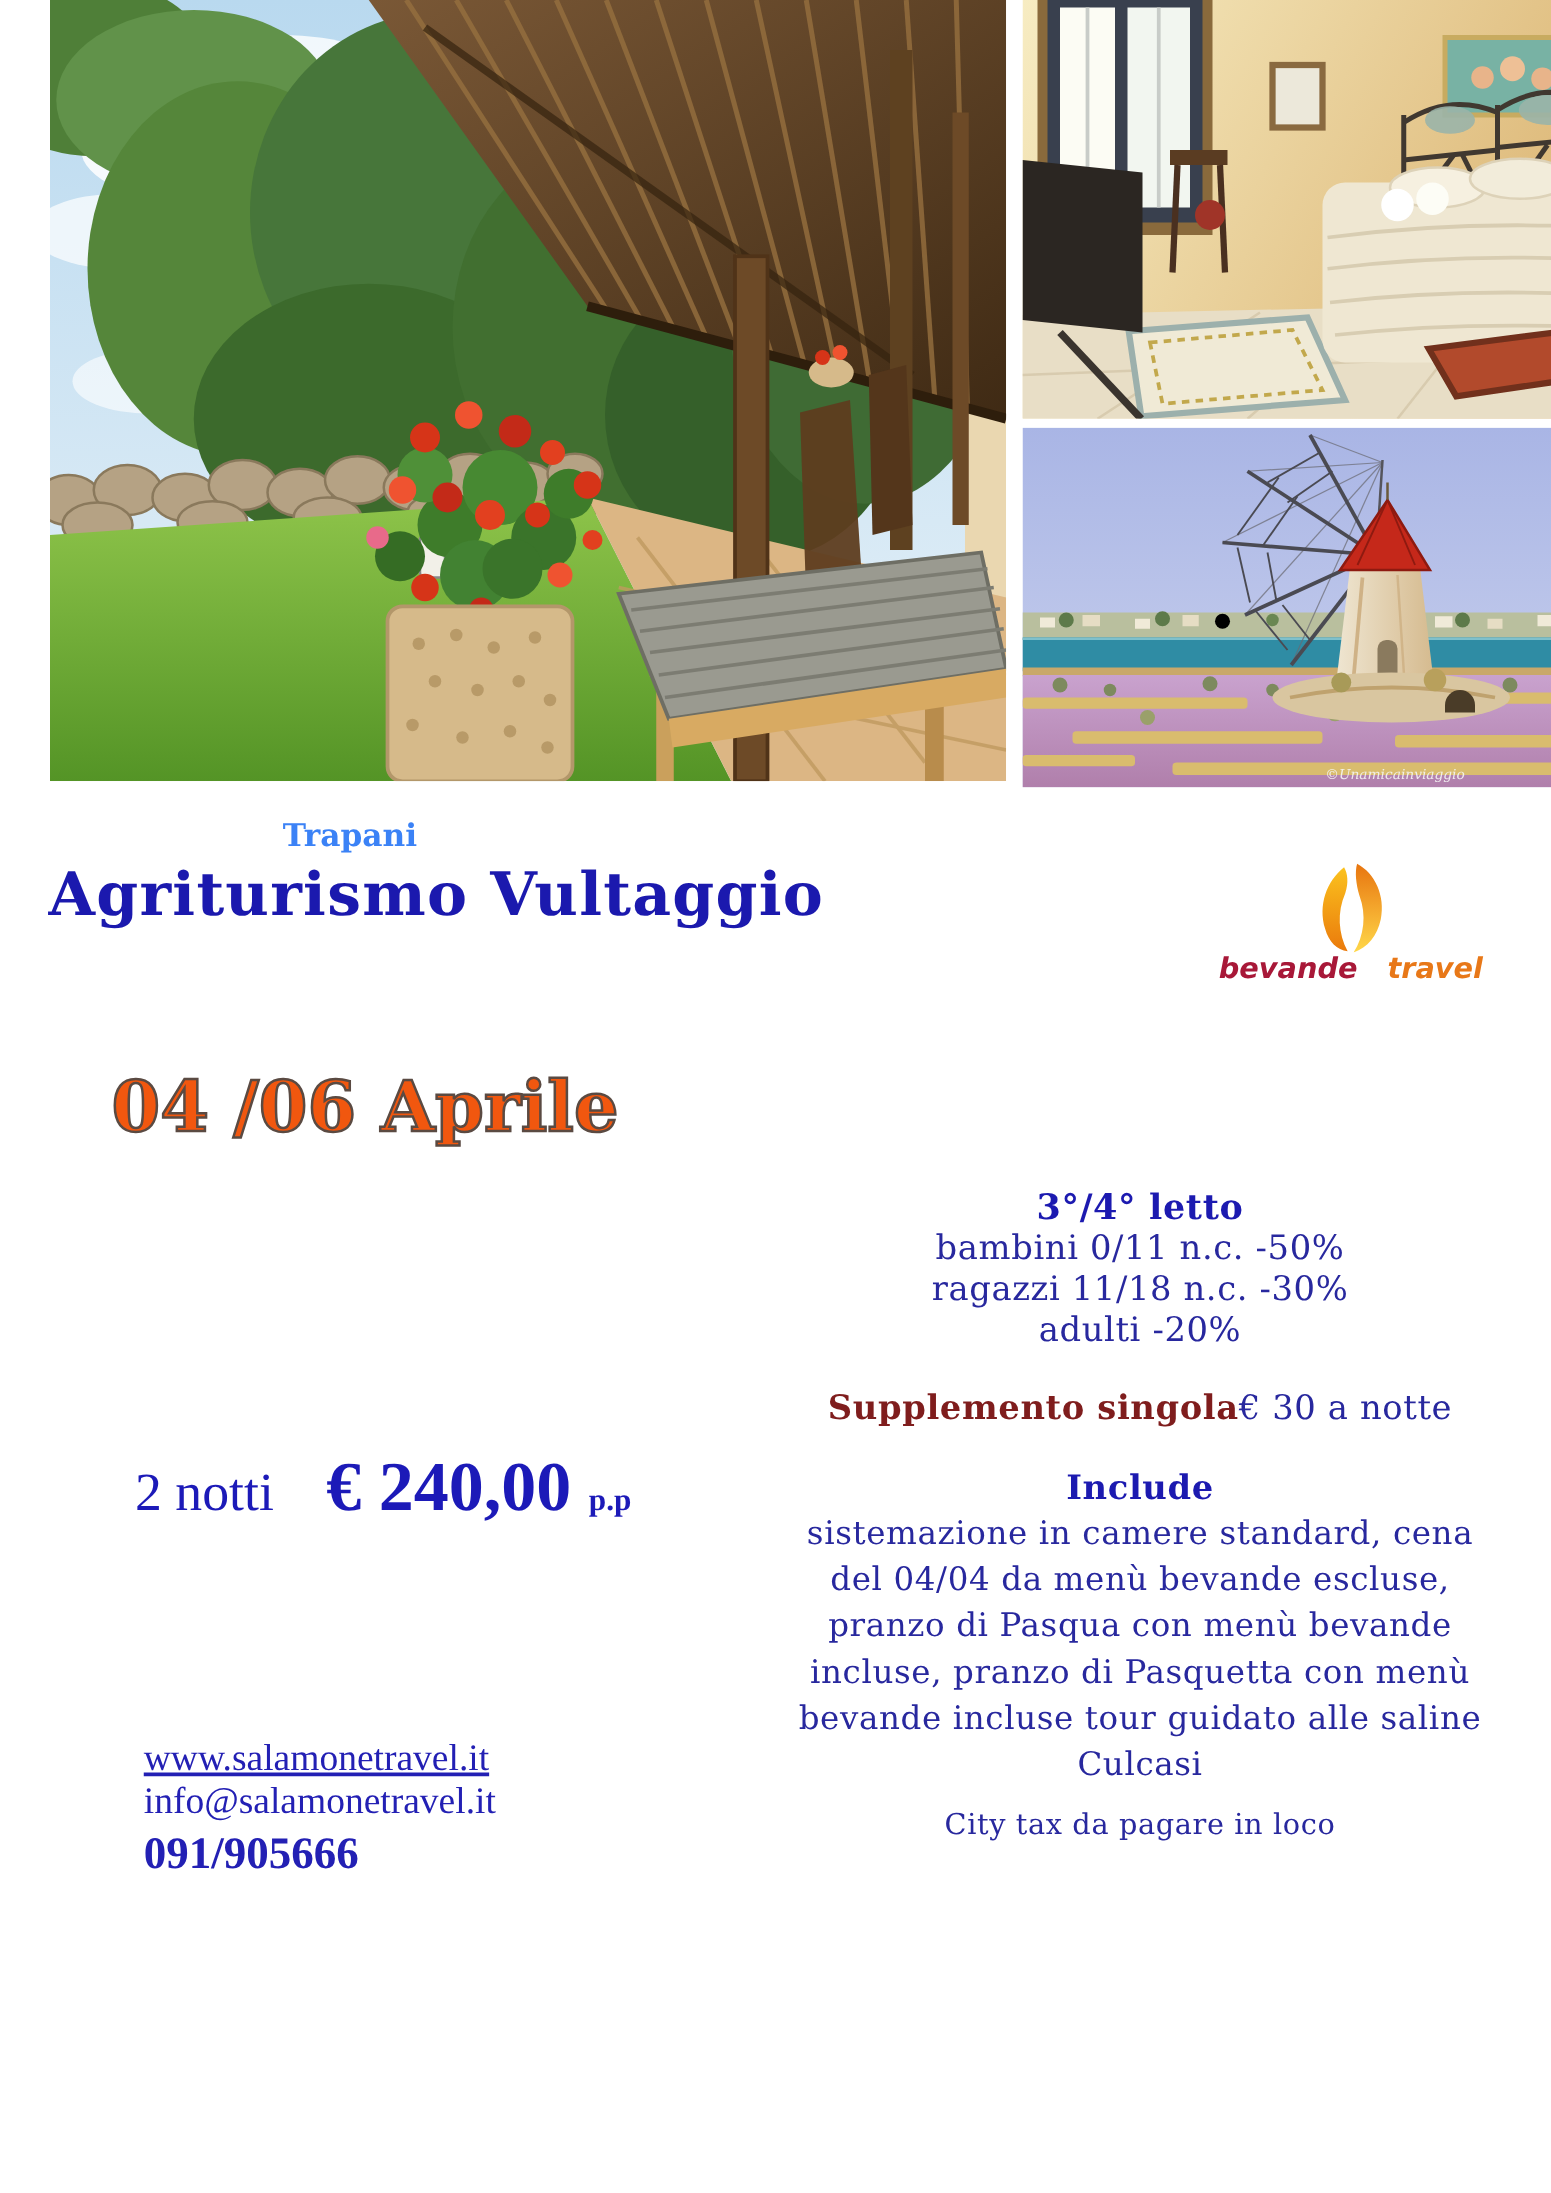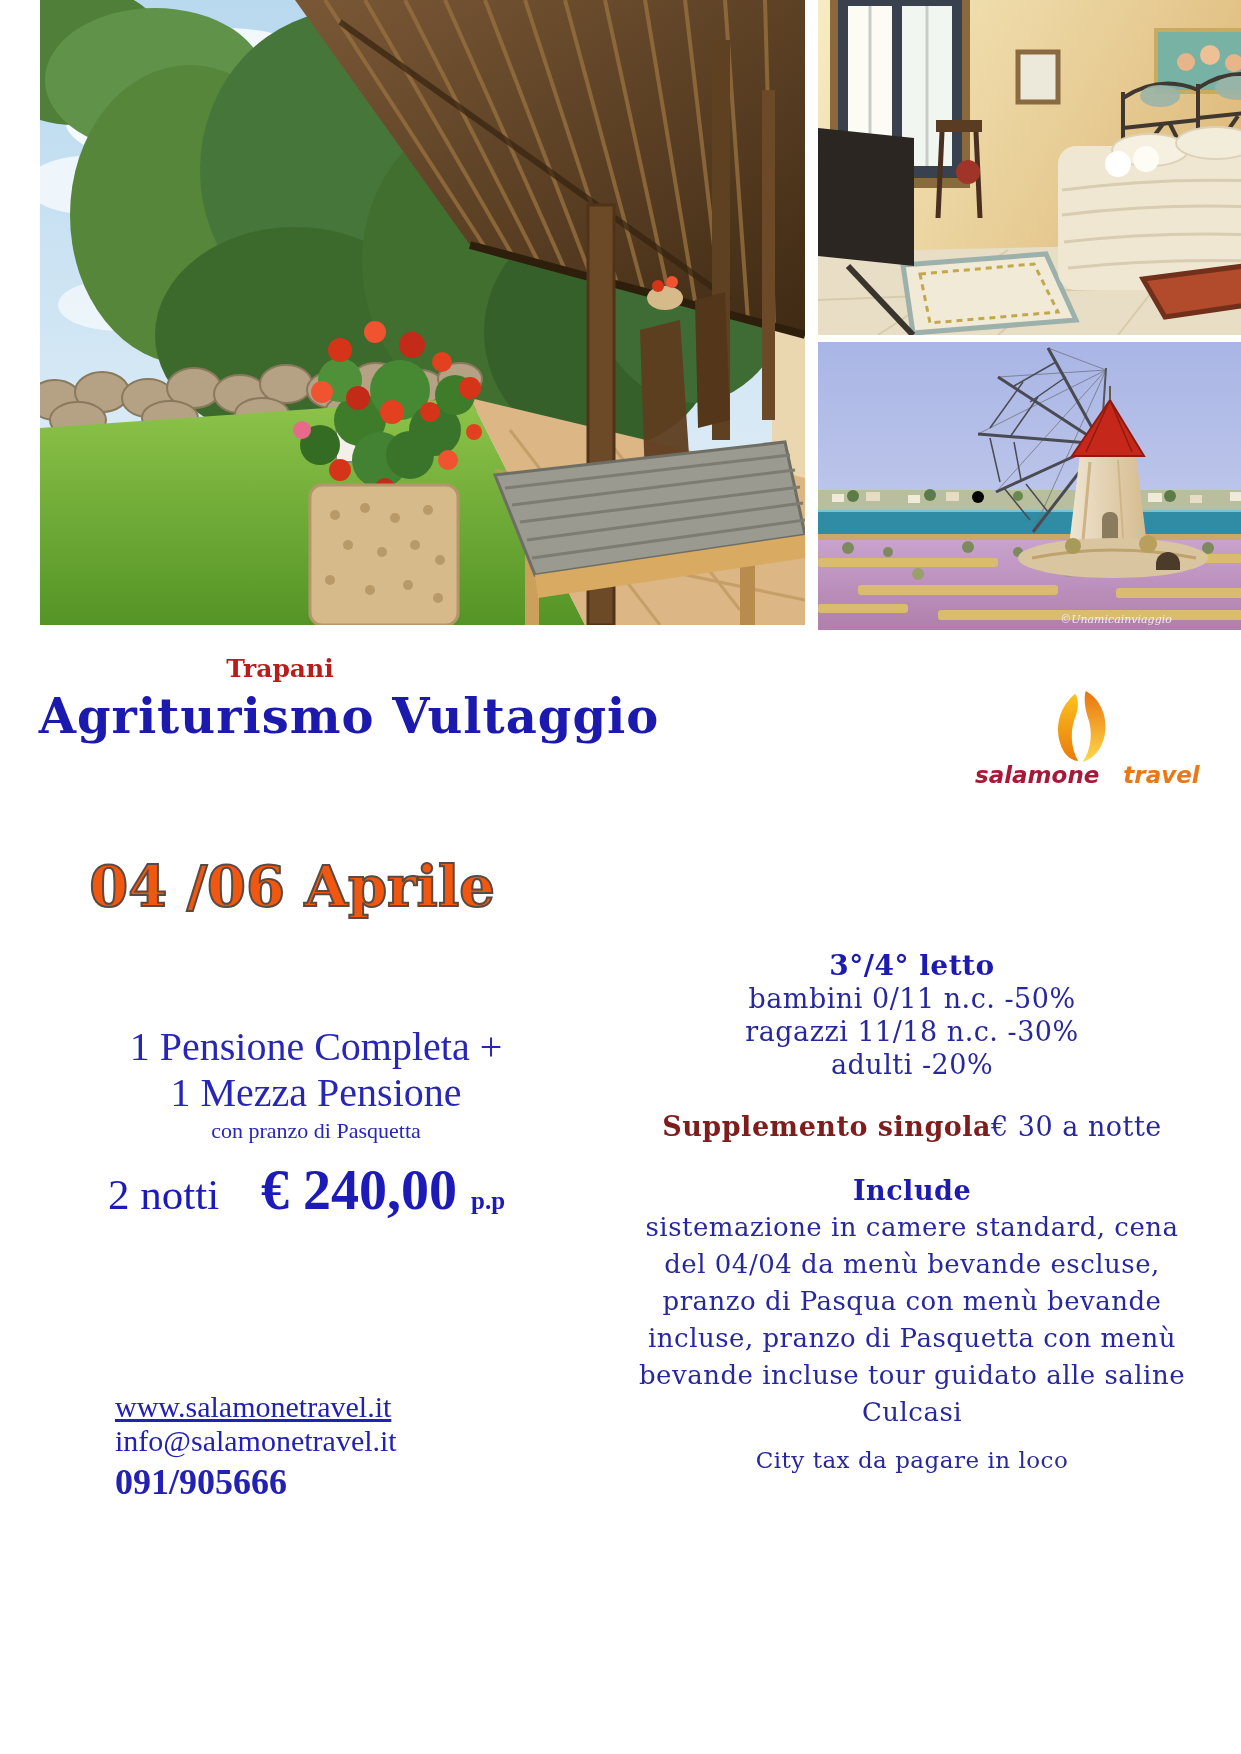--- a/index.html
+++ b/index.html
@@ -6,21 +6,21 @@
   #page{position:relative;width:1241px;height:1754px;background:#ffffff;overflow:hidden;
         font-family:"DejaVu Serif",serif;}
   .photo{position:absolute;overflow:hidden;padding-left:40px;}
   .photo svg{display:block;width:100%;height:100%;}
 
   #porch-photo{left:0;top:0;width:765px;height:625px;}
   #bedroom-photo{left:778px;top:0;width:463px;height:335px;}
   #windmill-photo{left:778px;top:342px;width:463px;height:288px;}
 
   .location-label{position:absolute;left:0;top:654px;width:560px;text-align:center;
-    font-weight:bold;font-size:25px;color:#b91c1c;}
+    font-weight:bold;font-size:25px;color:#3b82f6;}
   .page-title{position:absolute;left:9px;top:688px;width:680px;text-align:center;
     font-weight:bold;font-size:48px;color:#1b19ae;letter-spacing:1px;}
 
   .logo{position:absolute;left:975px;top:690px;width:210px;text-align:center;}
   .logo-icon{display:block;margin:0 auto;width:62px;height:72px;}
   .logo-text{font-family:"DejaVu Sans",sans-serif;font-weight:bold;font-style:italic;
     font-size:23px;letter-spacing:0px;margin-top:0px;white-space:nowrap;}
   .brand-first{color:#a81838;}
   .brand-second{color:#e87818;margin-left:24px;}
 
@@ -404,33 +404,28 @@
         </linearGradient>
         <linearGradient id="lg2" x1="0" y1="1" x2="0" y2="0">
           <stop offset="0" stop-color="#ffd84a"></stop>
             <stop offset="1" stop-color="#e8750f"></stop>
         </linearGradient>
       </defs>
       <path d="M27,4 C12,16 5,36 11,56 C14,67 21,74 30,75 C22,60 21,42 28,26 C31,17 30,9 27,4 Z" fill="url(#lg1)"></path>
       <path d="M38,1 C53,9 62,28 58,48 C55,62 47,72 35,76 C44,62 46,44 40,28 C37,18 36,8 38,1 Z" fill="url(#lg2)"></path>
     </svg>
     <div class="logo-text">
-      <span class="brand-first">salamone</span><span class="brand-second">travel</span>
+      <span class="brand-first">bevande</span><span class="brand-second">travel</span>
     </div>
   </div>
 
   <div class="event-block">
     <div>04 /06 Aprile</div>
   </div>
 
-  <div class="board-block">
-    <div class="board-line">1 Pensione Completa +</div>
-    <div class="board-line">1 Mezza Pensione</div>
-    <div class="board-note">con pranzo di Pasquetta</div>
-  </div>
 
   <div class="price-line">
     <span class="price-nights">2 notti</span><span class="price-amount">€ 240,00</span><span class="price-suffix">p.p</span>
   </div>
 
   <div class="right-col">
     <div class="bed-title">3°/4° letto</div>
     <div class="discount-line">bambini 0/11 n.c. -50%</div>
     <div class="discount-line">ragazzi 11/18 n.c. -30%</div>
     <div class="discount-line">adulti -20%</div>

